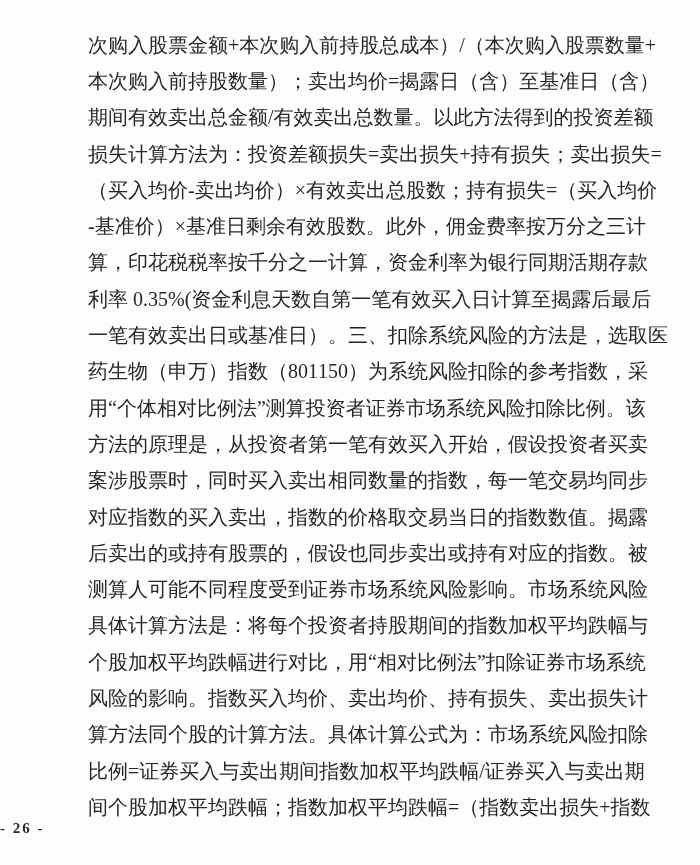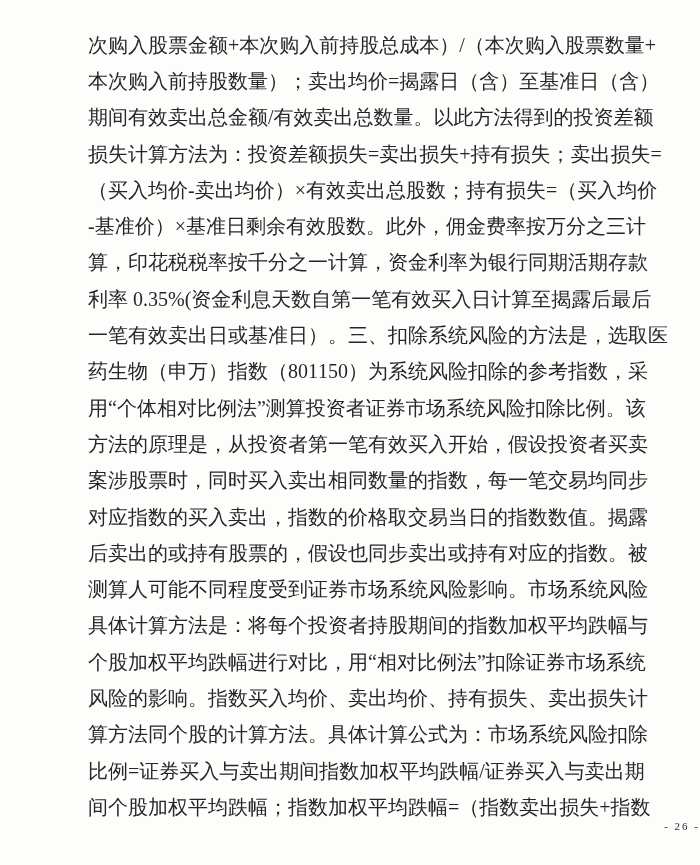--- a/index.html
+++ b/index.html
@@ -32,24 +32,25 @@
     text-rendering: optimizeLegibility;
   }
   .line span {
     display: inline-block;
   }
   .footer {
     position: absolute;
     left: 0;
     right: 0;
     top: 820px;
-    text-align: right;
-    font-size: 11px;
+    text-align: left;
+    font-size: 15px;
     letter-spacing: 2px;
     color: #2b2b2b;
+    font-weight: bold;
   }
 </style>
 </head>
 <body>
 
 <div class="page">
   <div class="textblock">
     <div class="line"><span>次</span><span>购</span><span>入</span><span>股</span><span>票</span><span>金</span><span>额</span><span>+</span><span>本</span><span>次</span><span>购</span><span>入</span><span>前</span><span>持</span><span>股</span><span>总</span><span>成</span><span>本</span><span>）</span><span>/</span><span>（</span><span>本</span><span>次</span><span>购</span><span>入</span><span>股</span><span>票</span><span>数</span><span>量</span><span>+</span></div>
     <div class="line"><span>本</span><span>次</span><span>购</span><span>入</span><span>前</span><span>持</span><span>股</span><span>数</span><span>量</span><span>）</span><span>；</span><span>卖</span><span>出</span><span>均</span><span>价</span><span>=</span><span>揭</span><span>露</span><span>日</span><span>（</span><span>含</span><span>）</span><span>至</span><span>基</span><span>准</span><span>日</span><span>（</span><span>含</span><span>）</span></div>
     <div class="line"><span>期</span><span>间</span><span>有</span><span>效</span><span>卖</span><span>出</span><span>总</span><span>金</span><span>额</span><span>/</span><span>有</span><span>效</span><span>卖</span><span>出</span><span>总</span><span>数</span><span>量</span><span>。</span><span>以</span><span>此</span><span>方</span><span>法</span><span>得</span><span>到</span><span>的</span><span>投</span><span>资</span><span>差</span><span>额</span></div>

